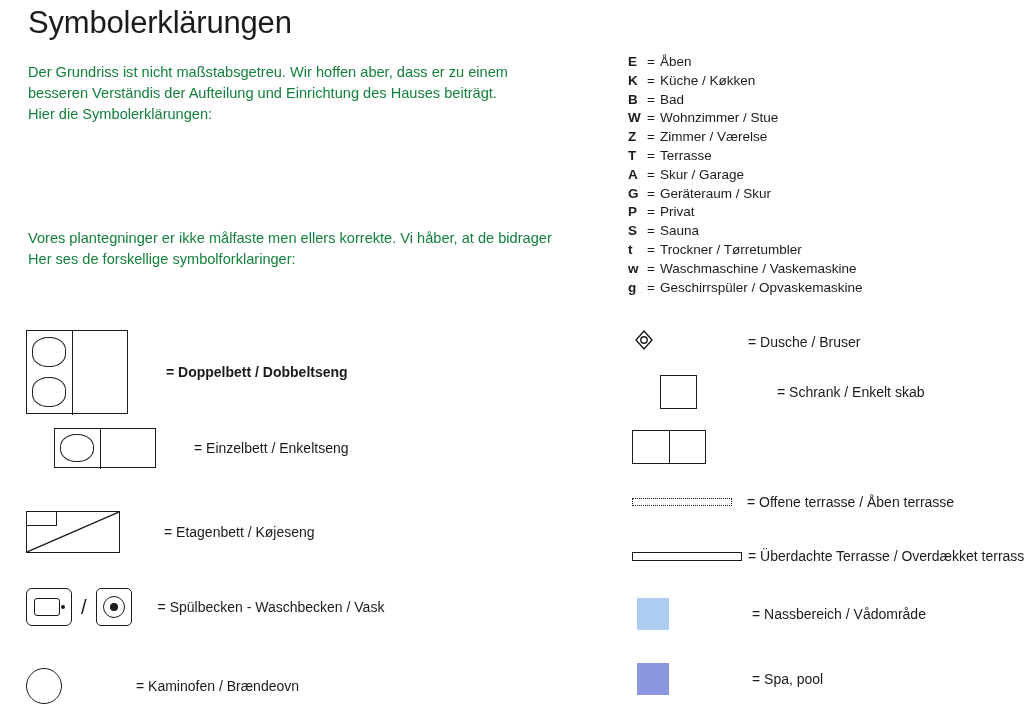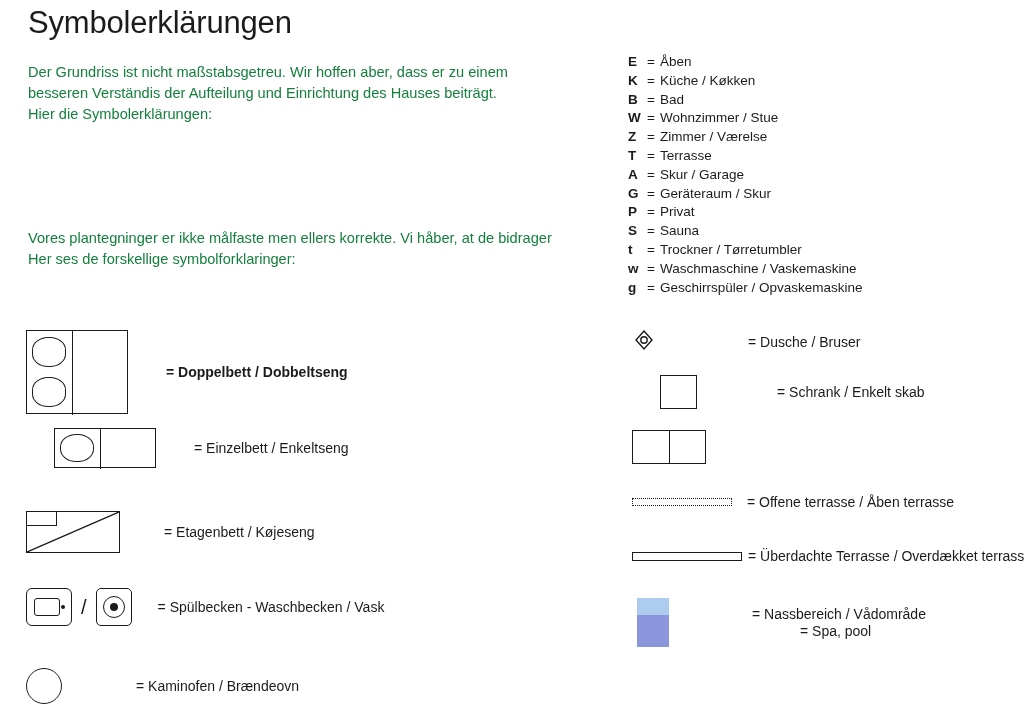--- a/index.html
+++ b/index.html
@@ -94,21 +94,21 @@
   .r-sink     { left: 26px;  top: 588px; }
   .r-stove    { left: 26px;  top: 668px; }
 
   
   .r-shower   { left: 632px; top: 328px; }
   .r-ward     { left: 660px; top: 375px; }
   .r-dward    { left: 632px; top: 430px; }
   .r-openter  { left: 632px; top: 494px; }
   .r-covter   { left: 632px; top: 548px; }
   .r-wet      { left: 637px; top: 598px; }
-  .r-spa      { left: 637px; top: 615px; gap: 48px; }
+  .r-spa      { left: 637px; top: 663px; }
 
   
   .bed-double {
     width: 102px;
     height: 84px;
     border: 1.6px solid #1b1b1b;
     box-sizing: border-box;
     position: relative;
     background: #fff;
   }

